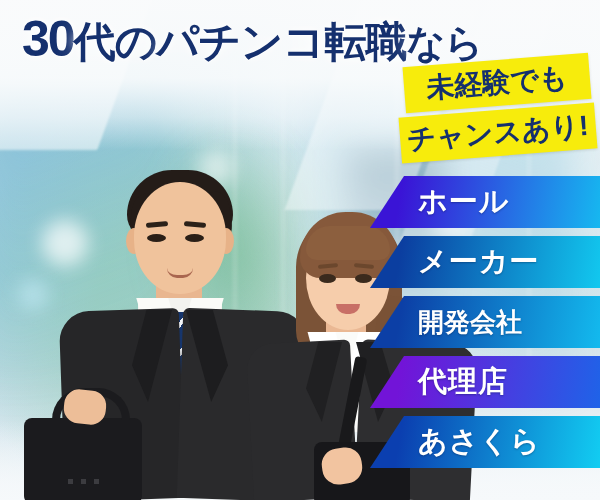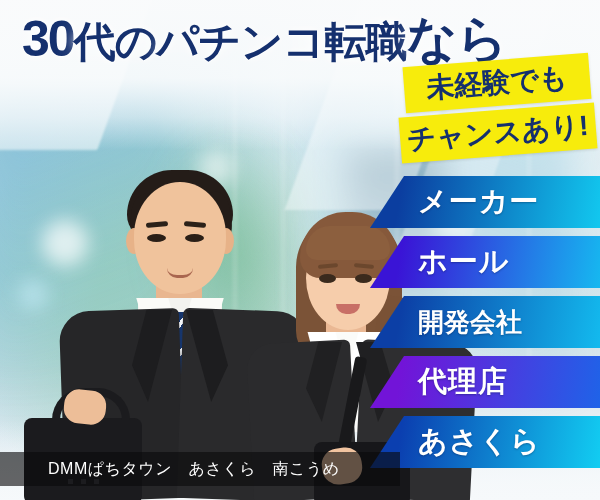--- a/index.html
+++ b/index.html
@@ -132,21 +132,21 @@
   .hand-man{position:absolute;left:64px;bottom:76px;width:42px;height:34px;background:#edbe98;border-radius:15px;transform:rotate(6deg);}
 
   
   .headline{
     position:absolute;left:22px;top:14px;
     font-size:42px;line-height:1;font-weight:700;color:#15306e;
     letter-spacing:-1px;white-space:nowrap;
     text-shadow:0 0 10px rgba(255,255,255,.95),0 0 20px rgba(255,255,255,.85),0 1px 0 rgba(255,255,255,.9);
   }
   .headline .num{font-size:50px;letter-spacing:-2px;}
-  .headline .tail{font-size:50px;text-align:center;}
+  .headline .tail{font-size:38px;text-align:center;}
 
   .logo{
     position:absolute;left:20px;top:72px;
     font-size:62px;line-height:1;font-weight:700;font-style:italic;
     color:#11478f;letter-spacing:1px;white-space:nowrap;
     text-shadow:0 0 12px rgba(255,255,255,.95),0 0 22px rgba(255,255,255,.8),1px 1px 0 rgba(255,255,255,.6);
   }
   .logo .up{color:#0f4a96;margin-left:14px;}
   .logo .u-accent{position:relative;color:#1f9ee0;display:inline-block;}
   .logo .u-accent:after{
@@ -278,34 +278,31 @@
 
 
   <div class="badge badge-1" style="background: rgb(247, 236, 12); color: rgb(21, 48, 110);">
     <span>未経験でも</span>
   </div>
   <div class="badge badge-2" style="background: rgb(247, 236, 12); color: rgb(21, 48, 110);">
     <span>チャンスあり!</span>
   </div>
 
   <div class="tags">
+    <div class="tag" id="tag1" style="background: linear-gradient(100deg, rgb(58, 20, 214) 0%, rgb(58, 20, 214) 14%, rgb(22, 184, 240) 100%);">
+      <span>ホール</span>
+    </div>
     <div class="tag" id="tag0" style="background: linear-gradient(100deg, rgb(11, 62, 160) 0%, rgb(11, 62, 160) 14%, rgb(18, 200, 239) 100%);">
       <span>メーカー</span>
     </div>
-    <div class="tag" id="tag1" style="background: linear-gradient(100deg, rgb(58, 20, 214) 0%, rgb(58, 20, 214) 14%, rgb(22, 184, 240) 100%);">
-      <span>ホール</span>
-    </div>
     <div class="tag small" id="tag2" style="background: linear-gradient(100deg, rgb(12, 63, 166) 0%, rgb(12, 63, 166) 14%, rgb(19, 186, 238) 100%); text-align: center;">
       <span>開発会社</span>
     </div>
     <div class="tag" id="tag3" style="background: linear-gradient(100deg, rgb(114, 20, 216) 0%, rgb(114, 20, 216) 14%, rgb(31, 99, 232) 100%);">
       <span>代理店</span>
     </div>
     <div class="tag" id="tag4" style="background: linear-gradient(100deg, rgb(11, 63, 176) 0%, rgb(11, 63, 176) 14%, rgb(18, 205, 242) 100%);">
       <span>あさくら</span>
     </div>
   </div>
 
-  <div class="credit">
-    <span class="credit-text">DMMぱちタウン　あさくら　南こうめ</span>
-  </div>
 
 </div>
 
 </body></html>

